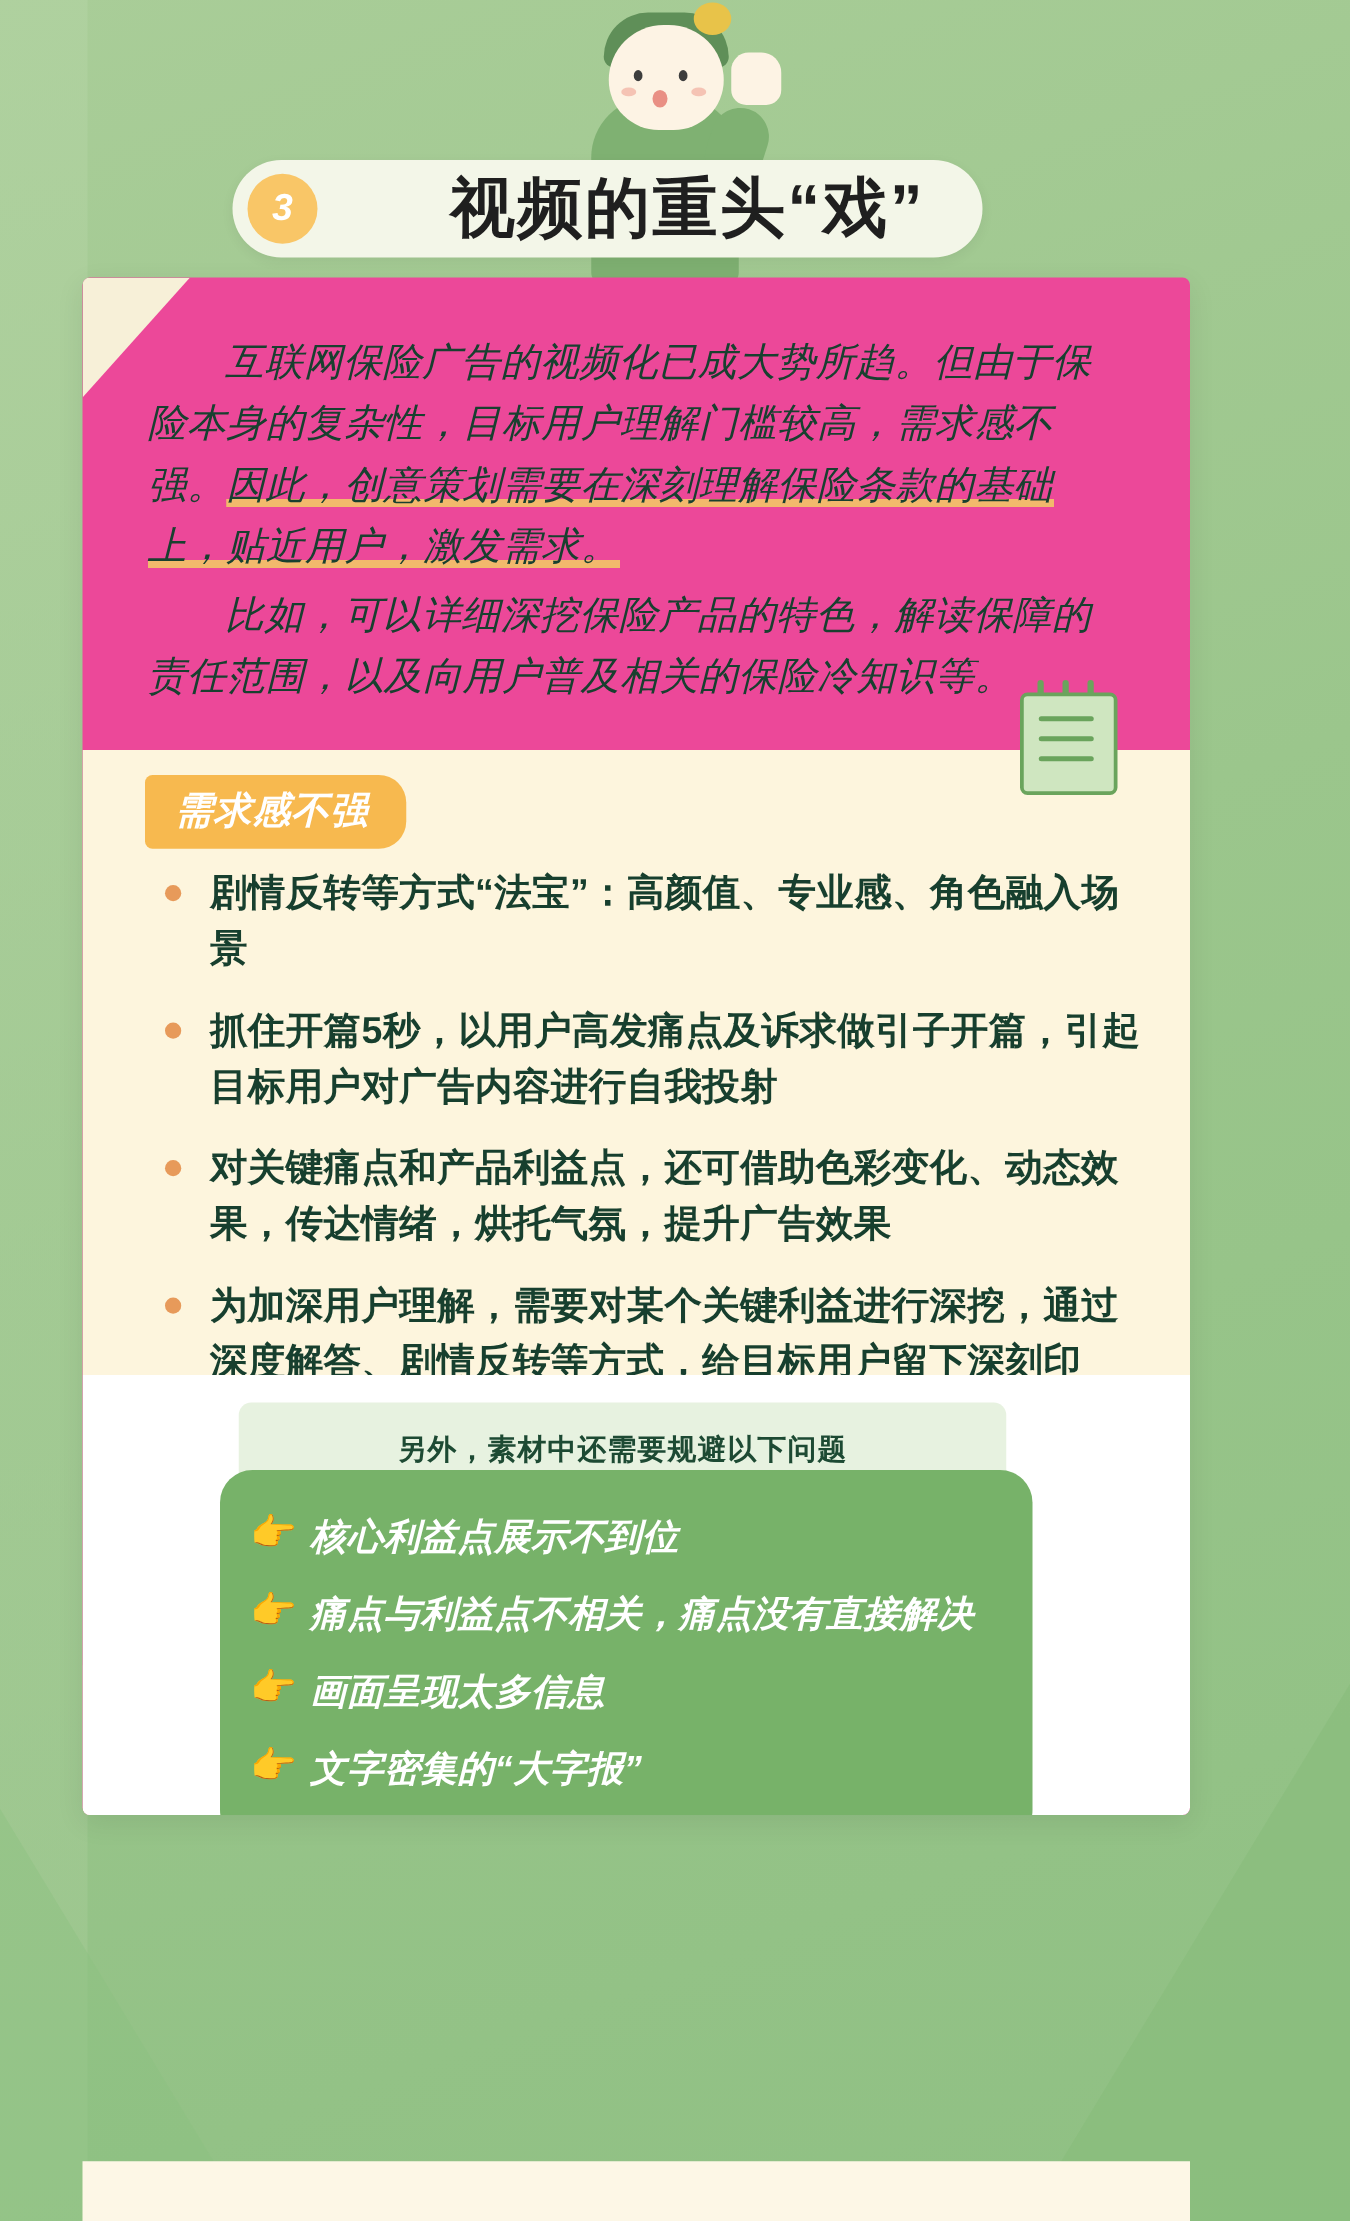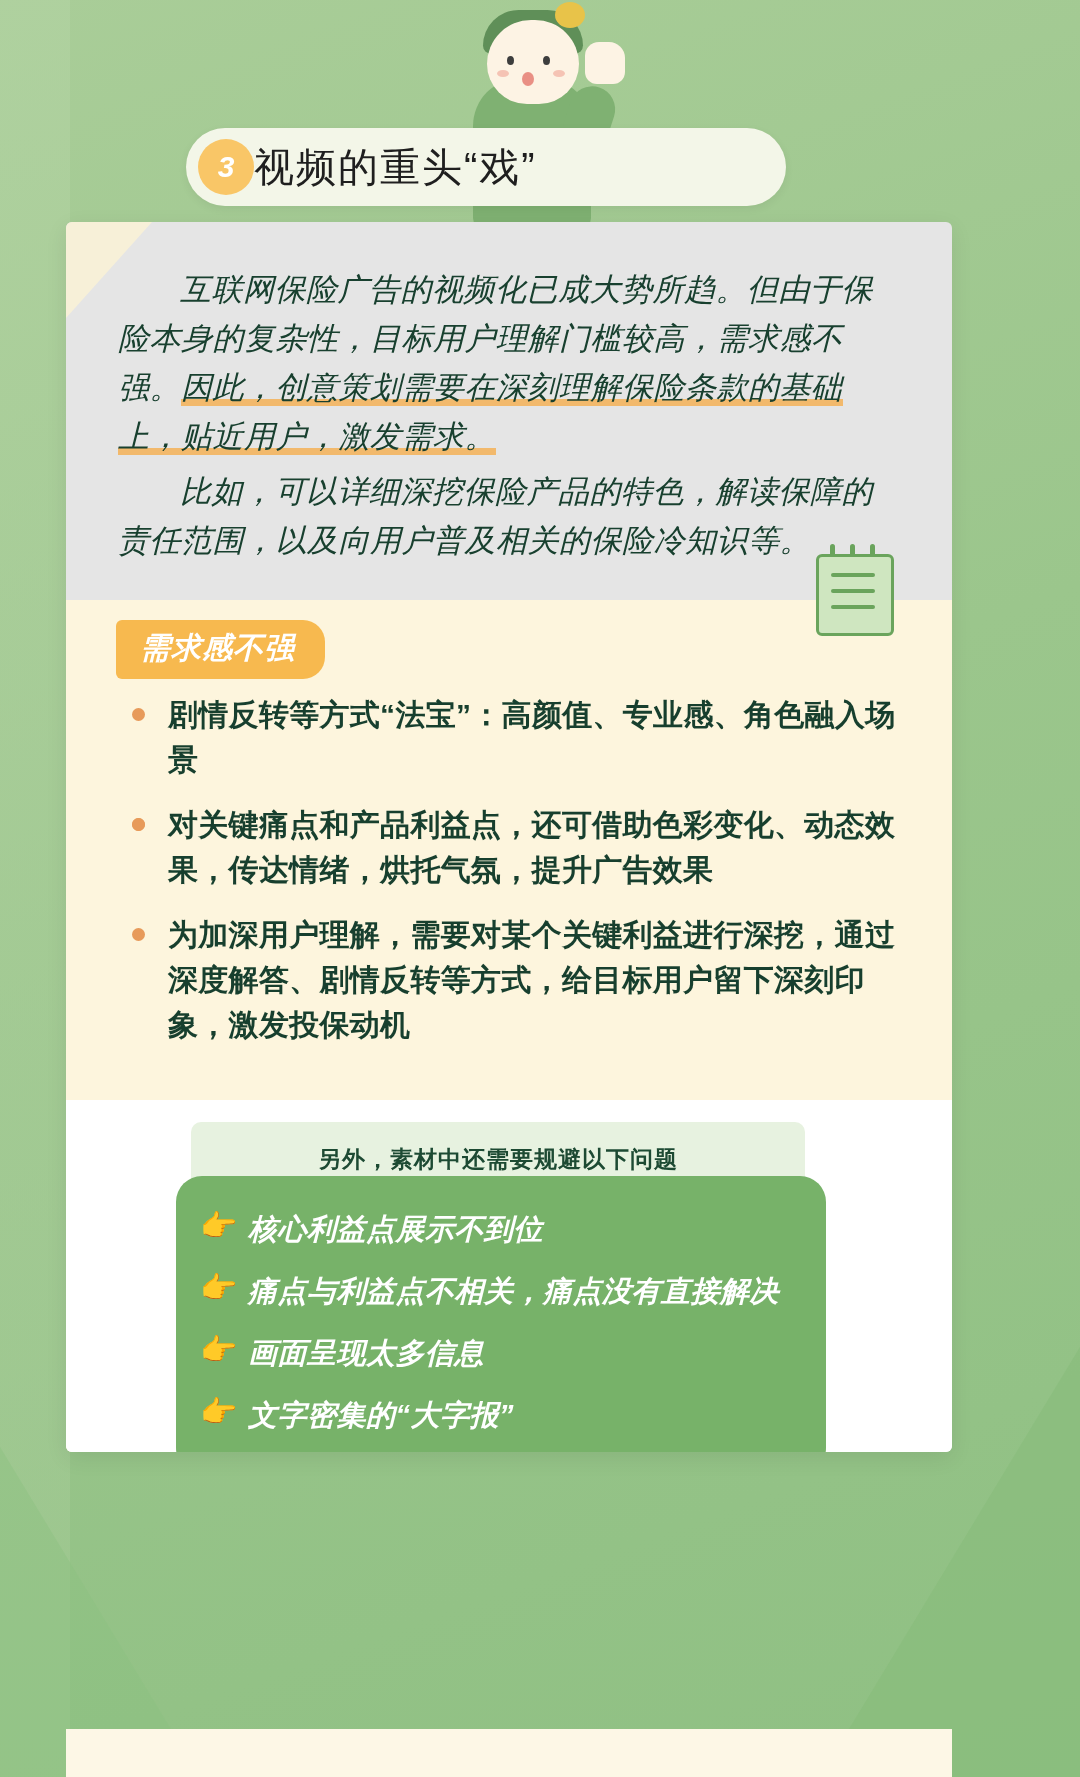--- a/index.html
+++ b/index.html
@@ -147,36 +147,36 @@
     font-weight: bold;
     font-style: italic;
     display: flex;
     align-items: center;
     justify-content: center;
     margin-left: 12px;
     flex: none;
   }
   .header-title {
     flex: 1;
-    text-align: left;
-    font-size: 40px;
-    font-weight: normal;
+    text-align: right;
+    font-size: 52px;
+    font-weight: bold;
     color: #1f1f1f;
     letter-spacing: 2px;
     padding-right: 46px;
   }
 
   
   .card {
     position: absolute;
     left: 66px;
     top: 222px;
     width: 886px;
     height: 1230px;
-    background: #e5e5e5;
+    background: #ec4899;
     border-radius: 6px;
     box-shadow: 0 6px 22px rgba(0,0,0,.08);
     overflow: hidden;
   }
   .card-corner {
     position: absolute;
     left: 0; top: 0;
     width: 86px; height: 96px;
     background: #f7f0d8;
     clip-path: polygon(0 0, 100% 0, 0 100%);
@@ -406,21 +406,21 @@
       <div class="ln" style="top:16px"></div>
       <div class="ln" style="top:32px"></div>
       <div class="ln" style="top:48px"></div>
     </div>
   </div>
 
   <div class="tips-tag">需求感不强</div>
 
   <ul class="tips-list">
     <li><span class="dot"></span><span>剧情反转等方式“法宝”：高颜值、专业感、角色融入场景</span></li>
-    <li><span class="dot"></span></li>
+    <li><span class="dot"></span><span>抓住开篇5秒，以用户高发痛点及诉求做引子开篇，引起目标用户对广告内容进行自我投射</span></li>
     <li><span class="dot"></span><span>对关键痛点和产品利益点，还可借助色彩变化、动态效果，传达情绪，烘托气氛，提升广告效果</span></li>
     <li><span class="dot"></span><span>为加深用户理解，需要对某个关键利益进行深挖，通过深度解答、剧情反转等方式，给目标用户留下深刻印象，激发投保动机</span></li>
   </ul>
 
   <div class="avoid-wrap">
     <div class="avoid-title">另外，素材中还需要规避以下问题</div>
     <div class="avoid-box">
       <ul class="avoid-list">
         <li><span class="pointer">👉</span><span>核心利益点展示不到位</span></li>
         <li><span class="pointer">👉</span><span>痛点与利益点不相关，痛点没有直接解决</span></li>

